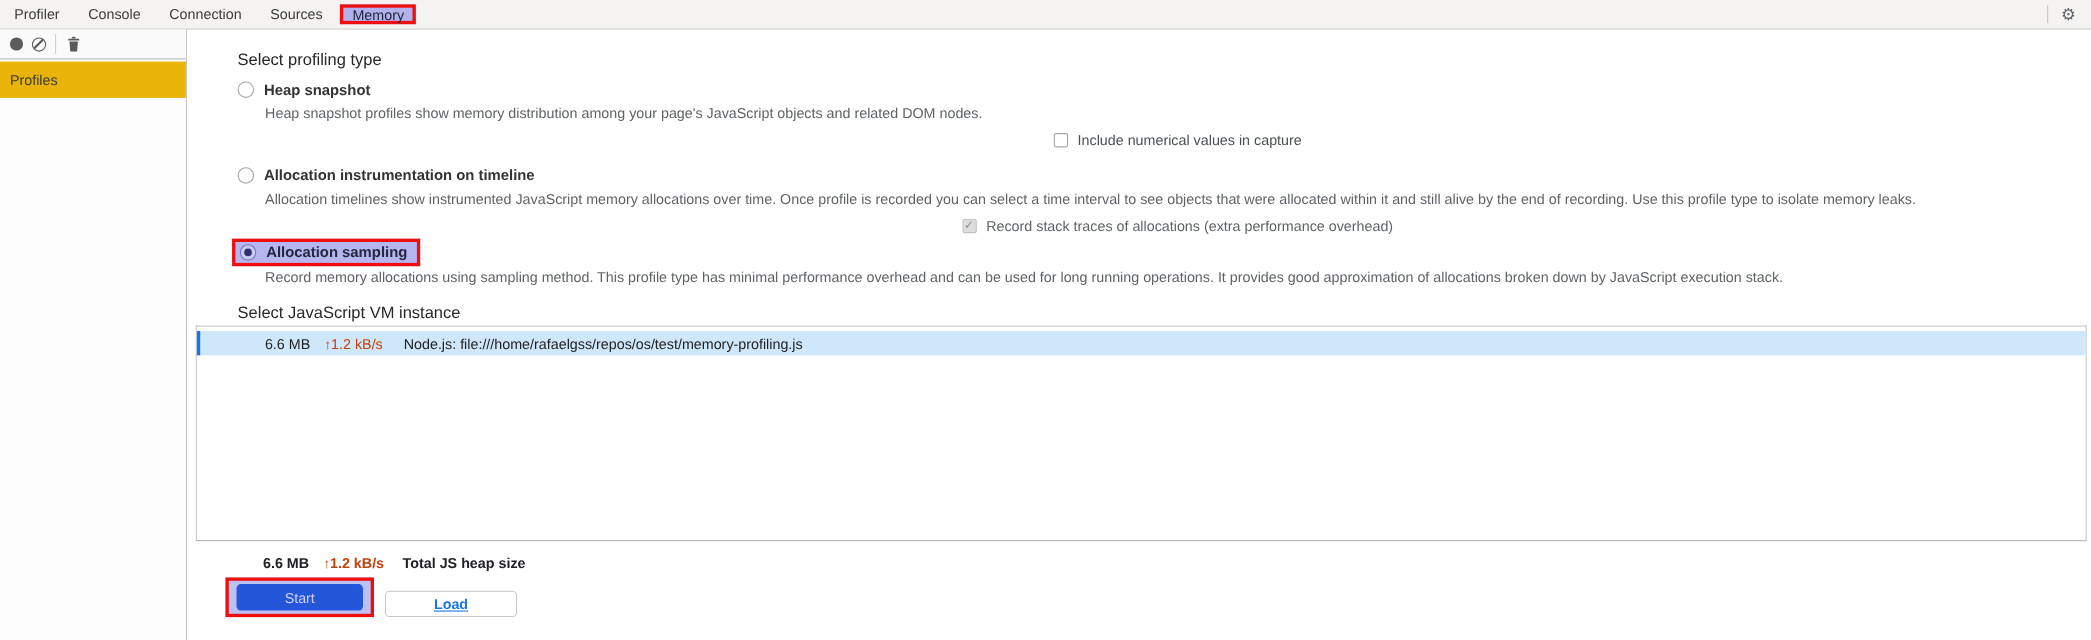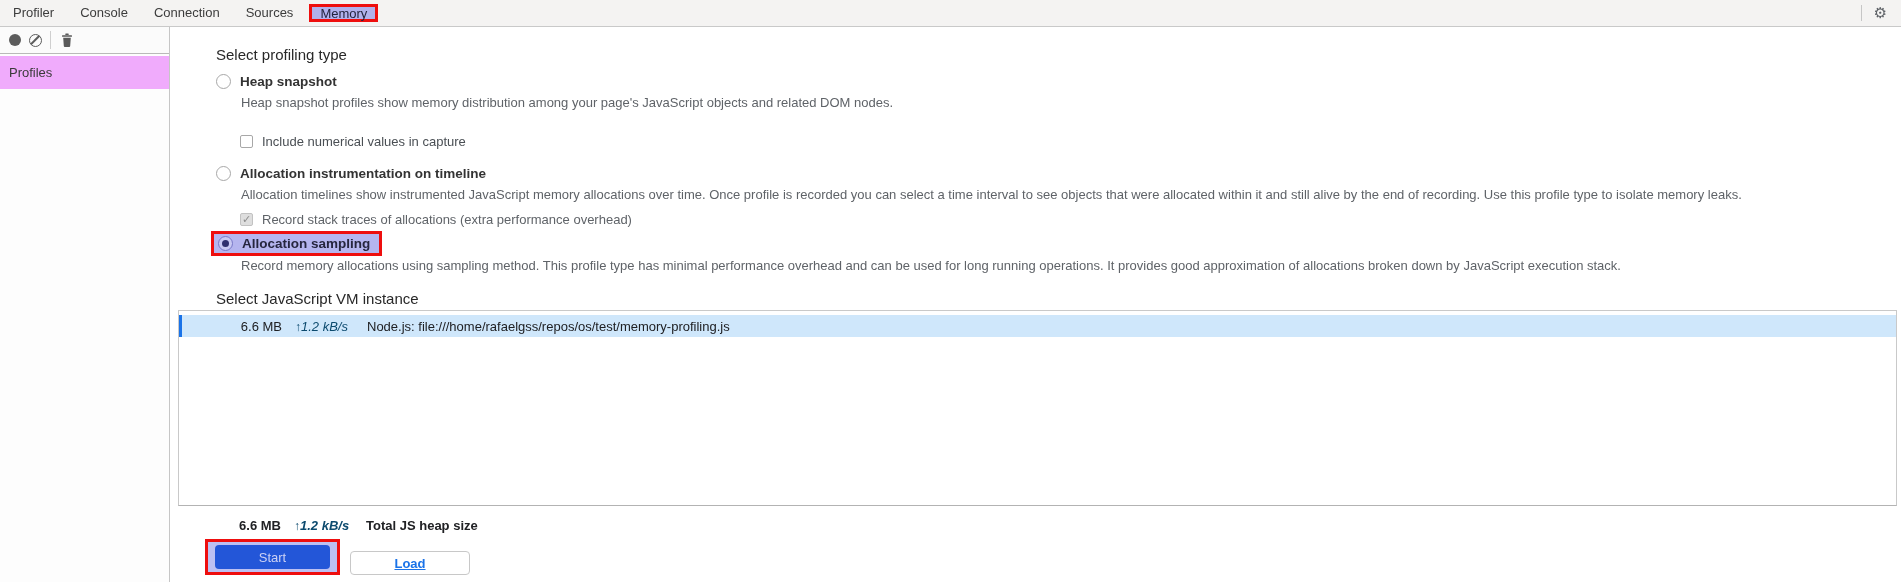--- a/index.html
+++ b/index.html
@@ -36,21 +36,21 @@
   .tool-btn { padding:4px; display:flex; align-items:center; }
   .record-icon { width:12px; height:12px; border-radius:50%; background:#5c5c5c; }
   .block-icon { width:13px; height:13px; border-radius:50%; border:1.5px solid #5c5c5c; position:relative; }
   .block-icon::after {
     content:""; position:absolute; left:-1px; top:4.2px; width:12px; height:1.5px;
     background:#5c5c5c; transform:rotate(-45deg);
   }
   .toolbar-divider { width:1px; height:18px; background:#cfcfcf; margin:0 6px 0 4px; }
 
   .profiles-item {
-    margin-top:2px; height:33px; background:#f0abfc;
+    margin-top:2px; height:33px; background:#eab308;
     display:flex; align-items:center; padding-left:9px;
     font-size:13px; color:#3a3a3a;
   }
 
   
   .main { flex:1; background:#fff; overflow:hidden; }
 
   .section-heading { font-size:15px; color:#282828; margin:19px 16px 0 46px; }
   .section-heading.second { margin-top:17px; }
 
@@ -61,21 +61,21 @@
     background:#fff; margin-right:9px; flex:none;
   }
   .radio.selected { border-color:#7878c8; background:#c9c9f2; position:relative; }
   .radio.selected::after {
     content:""; position:absolute; inset:3px; border-radius:50%; background:#30306e;
   }
   .option-label { font-size:13.5px; font-weight:bold; color:#333; }
 
   .option-desc { font-size:13px; color:#5f6368; margin:6px 0 0 71px; white-space:nowrap; }
 
-  .checkbox-row { display:flex; align-items:center; margin:24px 0 0 70px; font-size:13px; color:#4a4f54; }
+  .checkbox-row { display:flex; align-items:center; margin:10px 0 0 70px; font-size:13px; color:#4a4f54;justify-content:center; }
   .checkbox-row.second { margin-top:10px; color:#5f6368; }
   .checkbox {
     width:13px; height:13px; border:1px solid #a8a8a8; border-radius:2px;
     background:#fff; margin-right:9px; flex:none;
     font-size:11px; line-height:11px; text-align:center; color:transparent;
   }
   .checkbox.checked-disabled { background:#dedede; border-color:#c2c2c2; color:#8c8c8c; }
 
   .option-annotation {
     display:inline-flex; align-items:center;
@@ -90,21 +90,21 @@
     border:1px solid #c9c9c9; border-bottom-color:#b3b3b3;
     padding-top:4px; background:#fff;
   }
   .vm-row {
     display:grid; grid-template-columns:100px 59px auto; column-gap:13px;
     height:22px; align-items:center;
     background:#cfe7fb; border-left:3px solid #1a73e8;
     font-size:13px; color:#202124; cursor:default;
   }
   .vm-size { text-align:right; }
-  .rate { color:#0c4a6e; white-space:nowrap;font-style:italic; }
+  .rate { color:#c2410c; white-space:nowrap; }
   .rate .arrow { font-size:12px; }
 
   .total-row {
     display:grid; grid-template-columns:100px 59px auto; column-gap:13px;
     margin:12px 0 0 11px; font-size:13px; font-weight:bold; color:#202124;
     align-items:center;
   }
 
   .actions { display:flex; align-items:flex-end; margin:6px 16px 0 35px; }
   .start-annotation { border:3px solid #ee0e0e; background:#bcc0f2; padding:3px 7px; }

